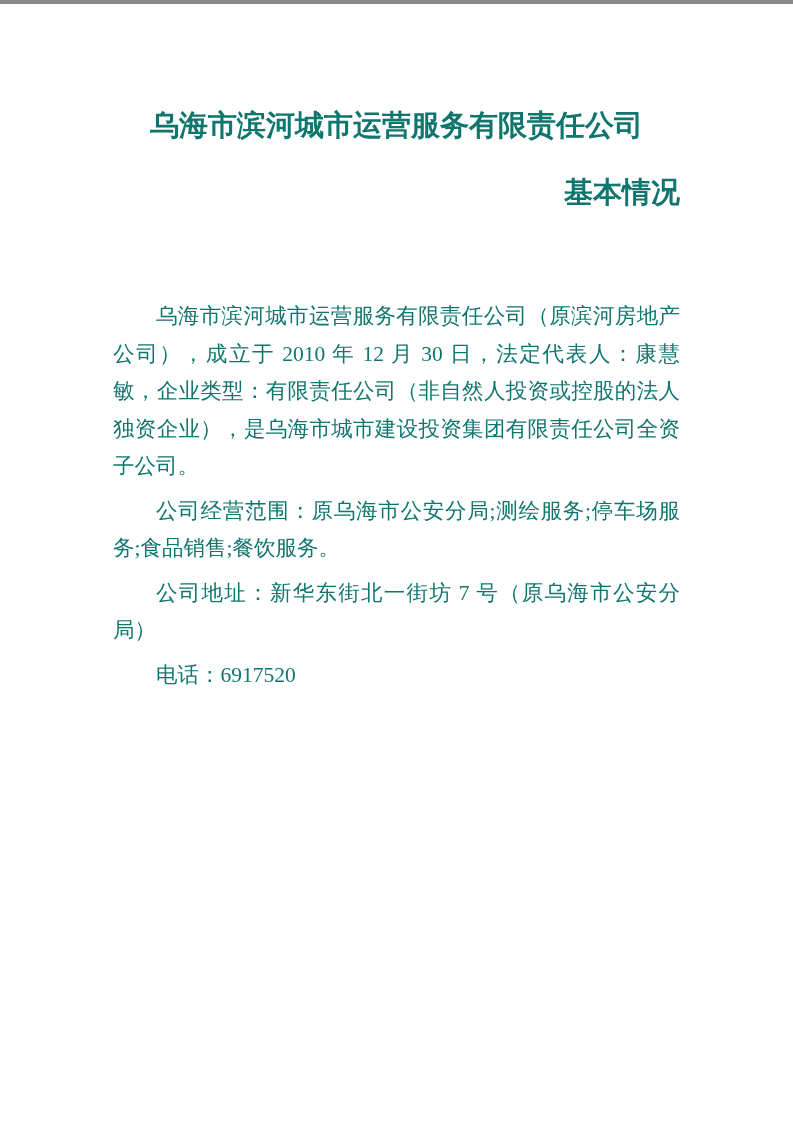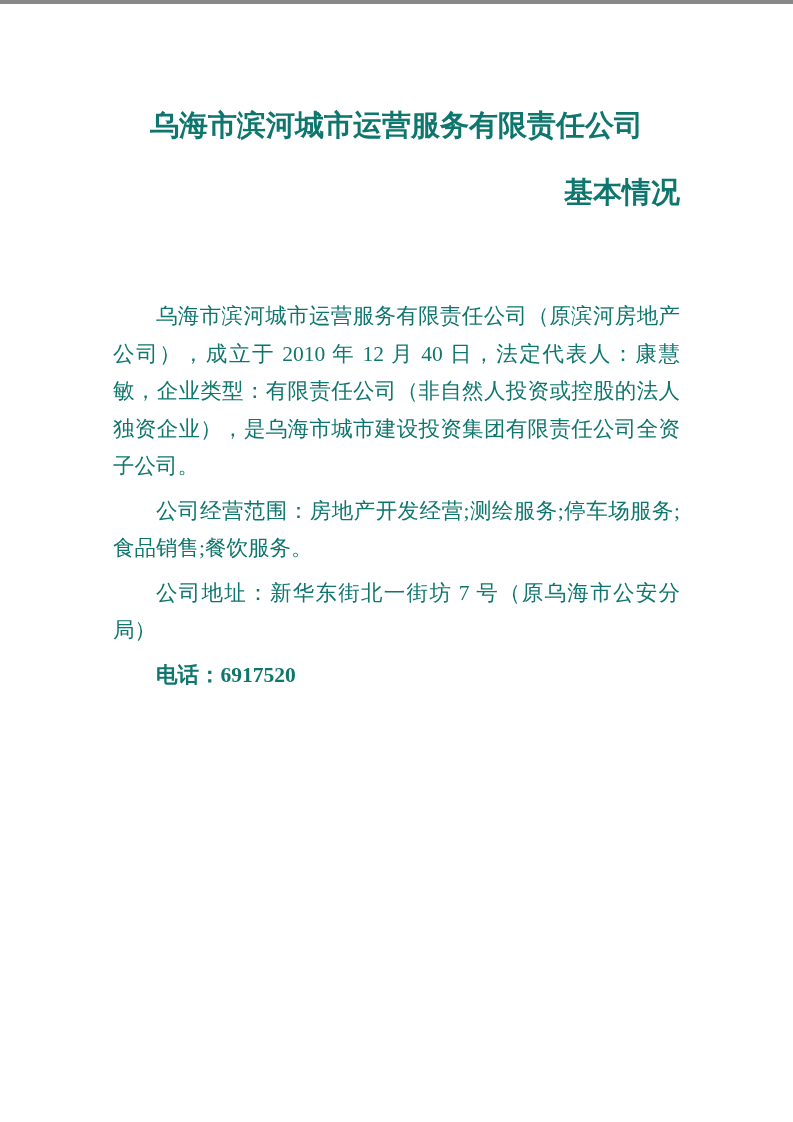--- a/index.html
+++ b/index.html
@@ -40,31 +40,30 @@
   .para {
     margin: 0 0 7px 0;
     font-size: 21.5px;
     line-height: 37.5px;
     text-align: justify;
     text-indent: 2em;
     word-break: break-all;
   }
   .para:last-child {
     margin-bottom: 0;
-    font-weight: bold;
   }
 </style>
 </head>
 <body>
 
 <div class="page">
   <div class="content">
     <h1 class="doc-title">乌海市滨河城市运营服务有限责任公司</h1>
     <h2 class="doc-subtitle">基本情况</h2>
 
     <div class="body-block">
-      <p class="para">乌海市滨河城市运营服务有限责任公司（原滨河房地产公司），成立于 2010 年 12 月 40 日，法定代表人：康慧敏，企业类型：有限责任公司（非自然人投资或控股的法人独资企业），是乌海市城市建设投资集团有限责任公司全资子公司。</p>
-      <p class="para">公司经营范围：房地产开发经营;测绘服务;停车场服务;食品销售;餐饮服务。</p>
+      <p class="para">乌海市滨河城市运营服务有限责任公司（原滨河房地产公司），成立于 2010 年 12 月 30 日，法定代表人：康慧敏，企业类型：有限责任公司（非自然人投资或控股的法人独资企业），是乌海市城市建设投资集团有限责任公司全资子公司。</p>
+      <p class="para">公司经营范围：原乌海市公安分局;测绘服务;停车场服务;食品销售;餐饮服务。</p>
       <p class="para">公司地址：新华东街北一街坊 7 号（原乌海市公安分局）</p>
       <p class="para">电话：6917520</p>
     </div>
   </div>
 </div>
 
 </body></html>

